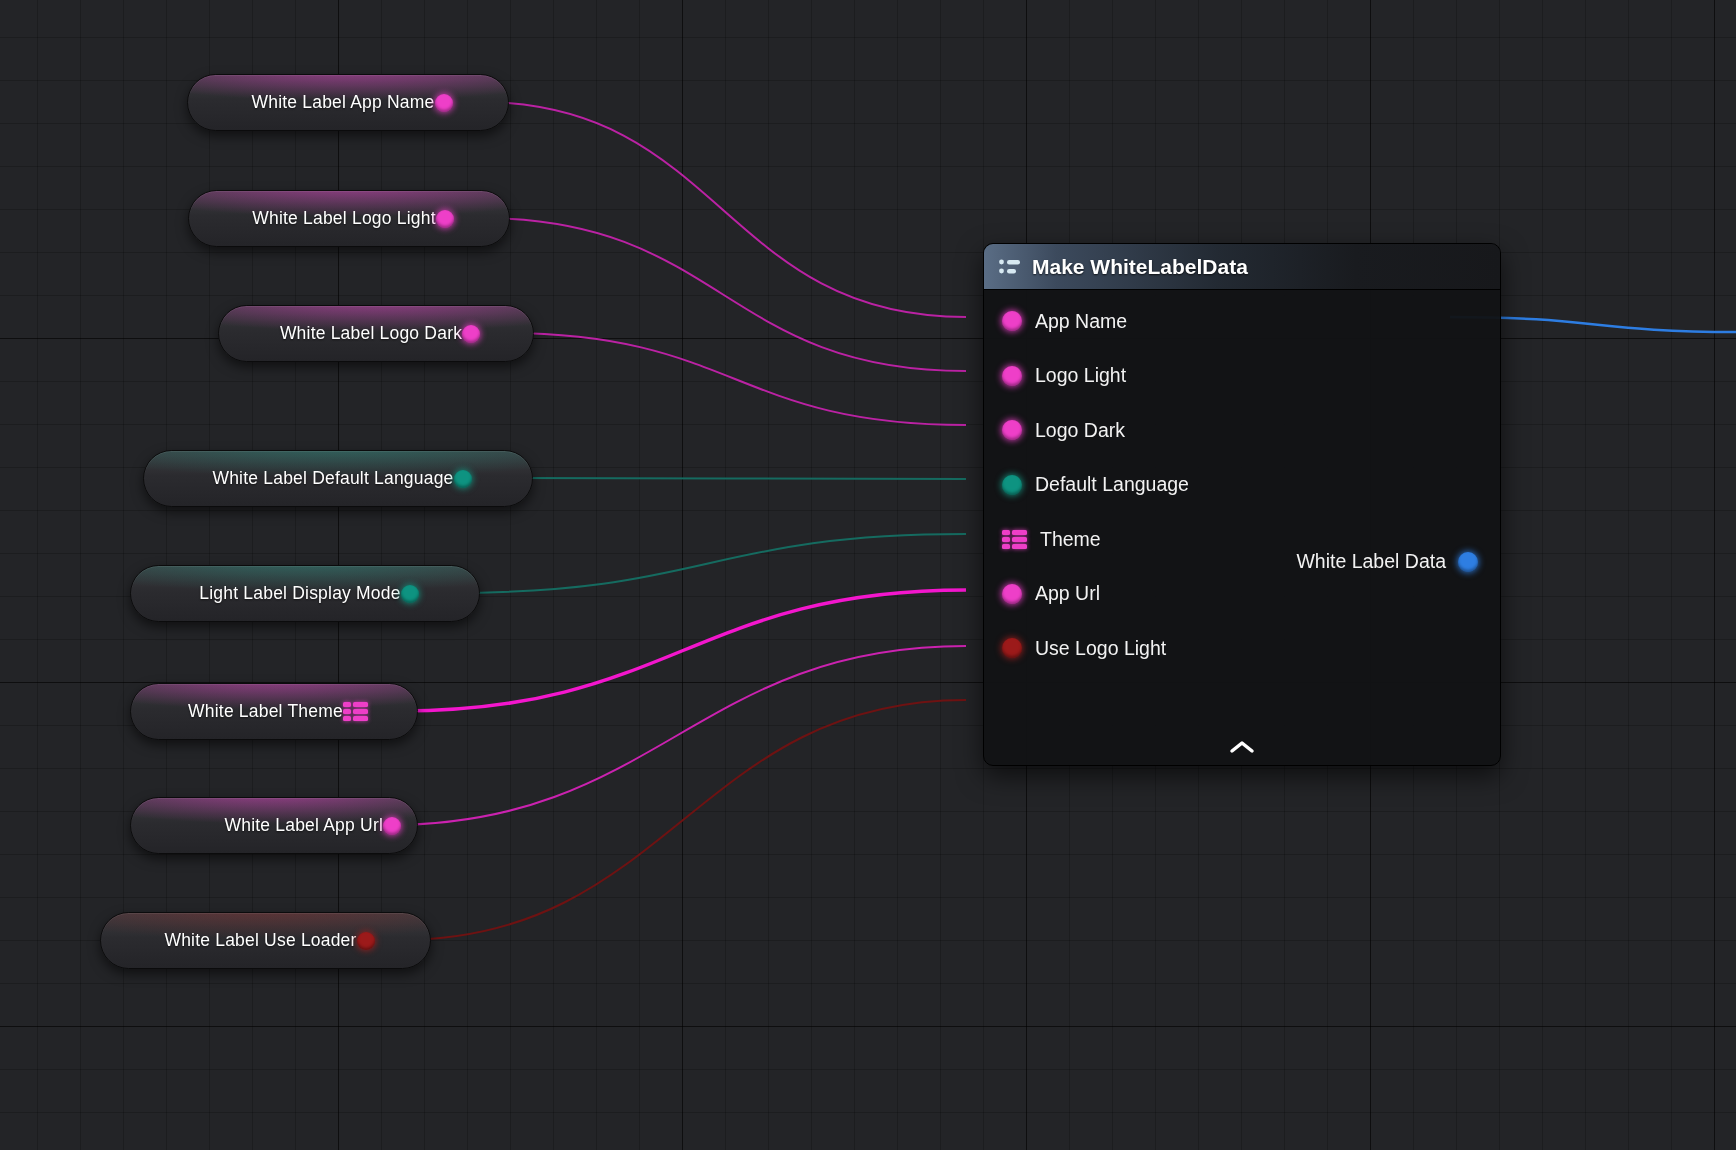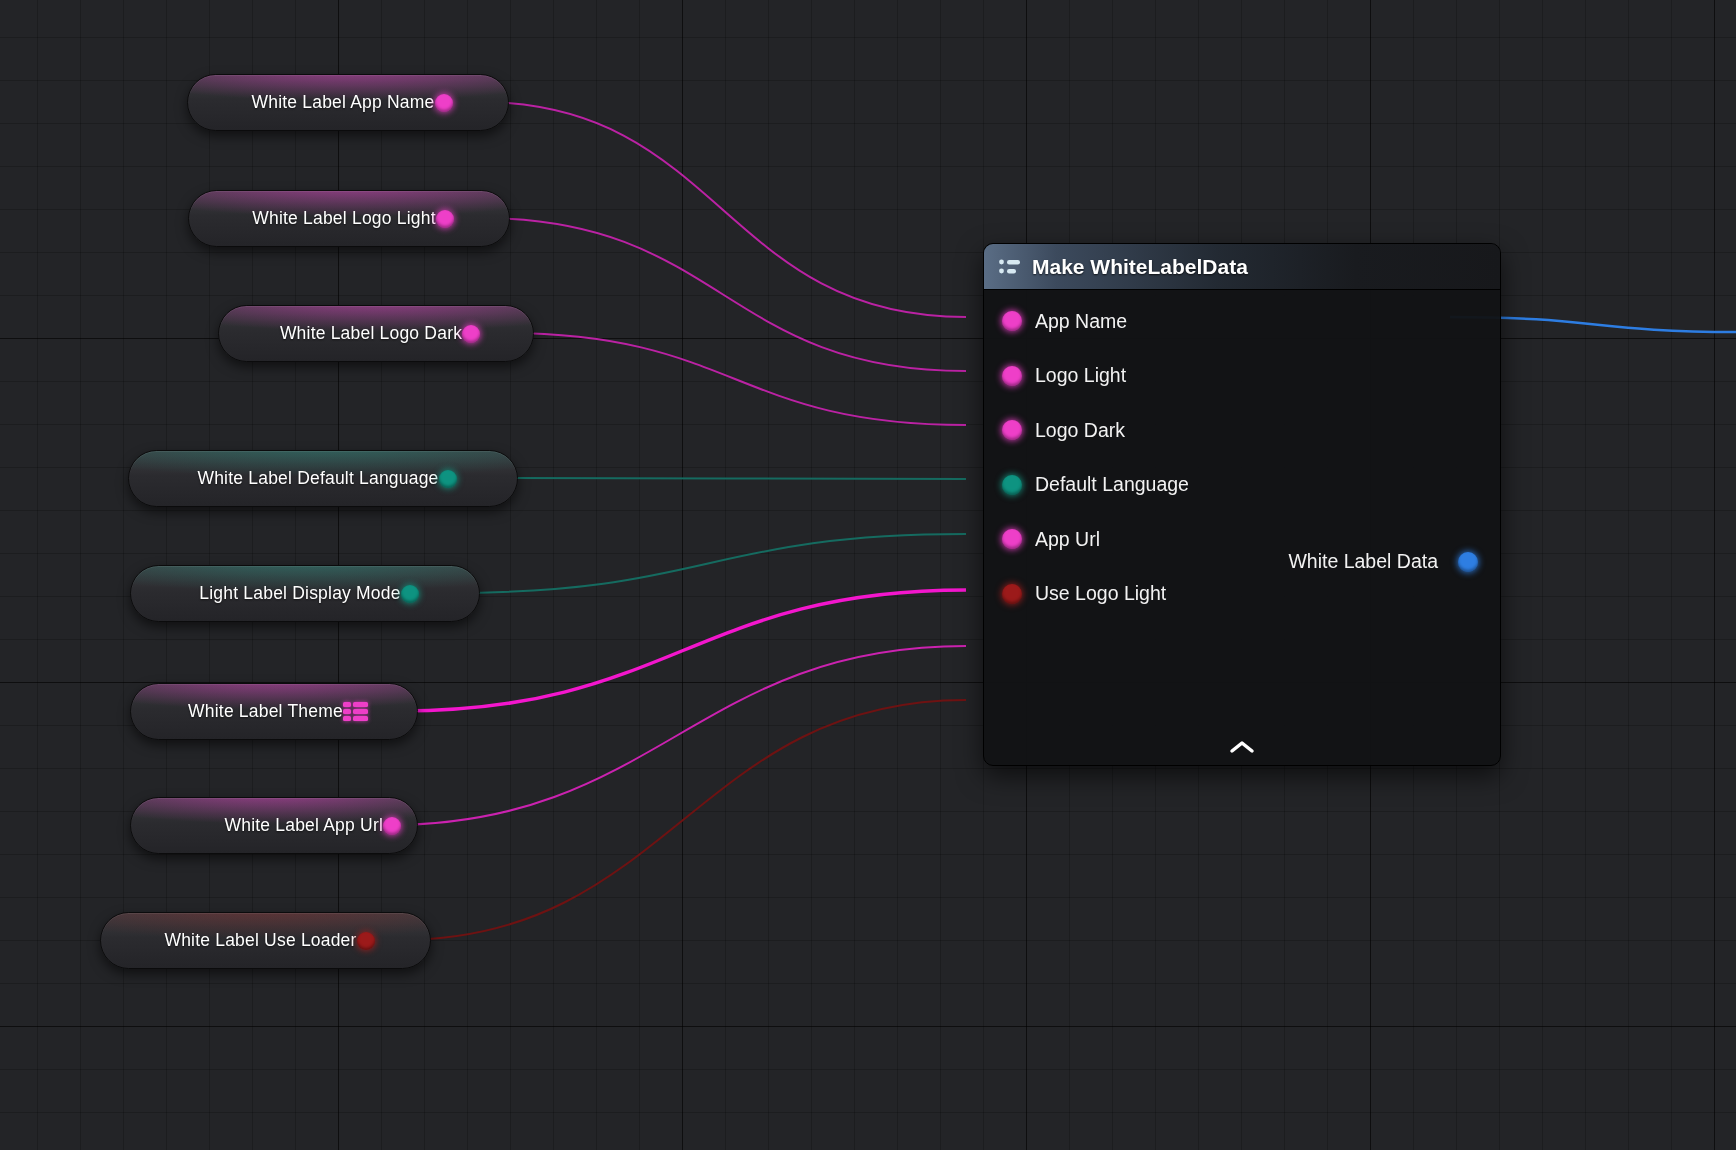--- a/index.html
+++ b/index.html
@@ -67,21 +67,21 @@
   .make-title{font-size:21px;font-weight:bold;text-shadow:0 1px 2px rgba(0,0,0,.7);}
   .make-body{position:relative;padding-top:4px;text-align:right;}
   .pin-row{
     height:54.5px;display:flex;align-items:center;gap:13px;
     padding-left:18px;
   }
   .pin-row .pin-dot{width:20px;height:20px;}
   .pin-label{font-size:19.5px;color:#f2f2f2;}
   .out-row{
     position:absolute;top:295px;right:22px;height:45px;
-    display:flex;align-items:center;gap:20px;
+    display:flex;align-items:center;gap:12px;
   }
   .out-row .pin-label{font-size:19.5px;}
   .expand-btn{
     position:absolute;left:50%;bottom:6px;transform:translateX(-50%);
     width:44px;height:24px;display:flex;align-items:center;justify-content:center;
     cursor:pointer;
   }
 </style>
 </head>
 <body>
@@ -108,21 +108,21 @@
   <div class="var-node" style="left: 188px; top: 190px; width: 322px; --pin: #ee3fc8; --pin-glow: rgba(236,63,200,0.8); --glow: rgba(222,60,195,0.55);">
     <span class="label">White Label Logo Light</span>
     <span class="pin-dot"></span>
   </div>
 
   <div class="var-node" style="left: 218px; top: 305px; width: 316px; --pin: #ee3fc8; --pin-glow: rgba(236,63,200,0.8); --glow: rgba(222,60,195,0.55);">
     <span class="label">White Label Logo Dark</span>
     <span class="pin-dot"></span>
   </div>
 
-  <div class="var-node" style="left: 128px; top: 450px; width: 390px; --pin: #0e9381; --pin-glow: rgba(20,150,130,0.8); --glow: rgba(30,150,132,0.45);">
+  <div class="var-node" style="left: 143px; top: 450px; width: 390px; --pin: #0e9381; --pin-glow: rgba(20,150,130,0.8); --glow: rgba(30,150,132,0.45);">
     <span class="label">White Label Default Language</span>
     <span class="pin-dot"></span>
   </div>
 
   <div class="var-node" style="left: 130px; top: 565px; width: 350px; --pin: #0e9381; --pin-glow: rgba(20,150,130,0.8); --glow: rgba(30,150,132,0.45);">
     <span class="label">Light Label Display Mode</span>
     <span class="pin-dot"></span>
   </div>
 
   <div class="var-node" style="left: 130px; top: 683px; width: 288px; --pin: #ee3fc8; --pin-glow: rgba(236,63,200,0.8); --glow: rgba(222,60,195,0.55);">
@@ -173,20 +173,31 @@
         <span class="pin-dot" style="--pin: #ee3fc8; --pin-glow: rgba(236,63,200,0.8);"></span>
         <span class="pin-label">Logo Dark</span>
       </div>
 
       <div class="pin-row">
         <span class="pin-dot" style="--pin: #0e9381; --pin-glow: rgba(20,150,130,0.8);"></span>
         <span class="pin-label">Default Language</span>
       </div>
 
 
+      <div class="pin-row">
+        <span class="struct-pin" style="--pin: #ee3fc8; --pin-glow: rgba(236,63,200,0.8);">
+          <span></span>
+            <span></span>
+            <span></span>
+            <span></span>
+            <span></span>
+            <span></span>
+        </span>
+        <span class="pin-label">Theme</span>
+      </div>
 
       <div class="pin-row">
         <span class="pin-dot" style="--pin: #ee3fc8; --pin-glow: rgba(236,63,200,0.8);"></span>
         <span class="pin-label">App Url</span>
       </div>
 
       <div class="pin-row">
         <span class="pin-dot" style="--pin: #9c1a1a; --pin-glow: rgba(160,30,30,0.8);"></span>
         <span class="pin-label">Use Logo Light</span>
       </div>

